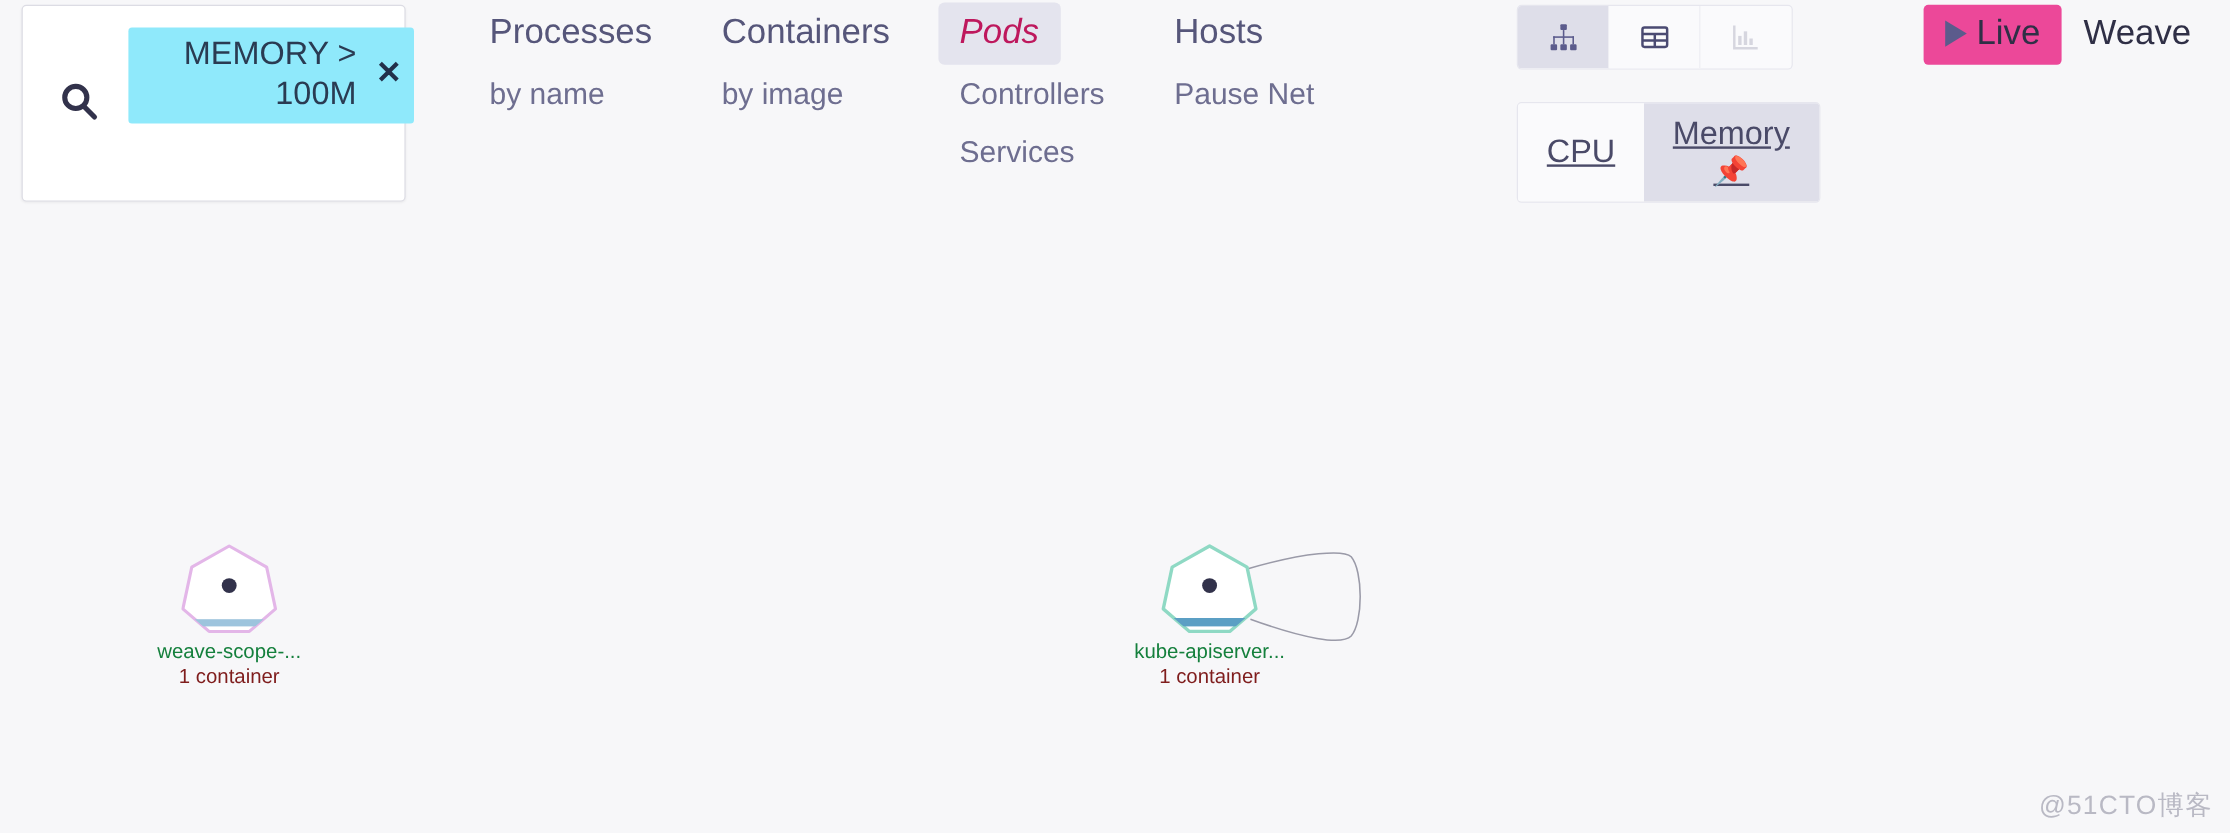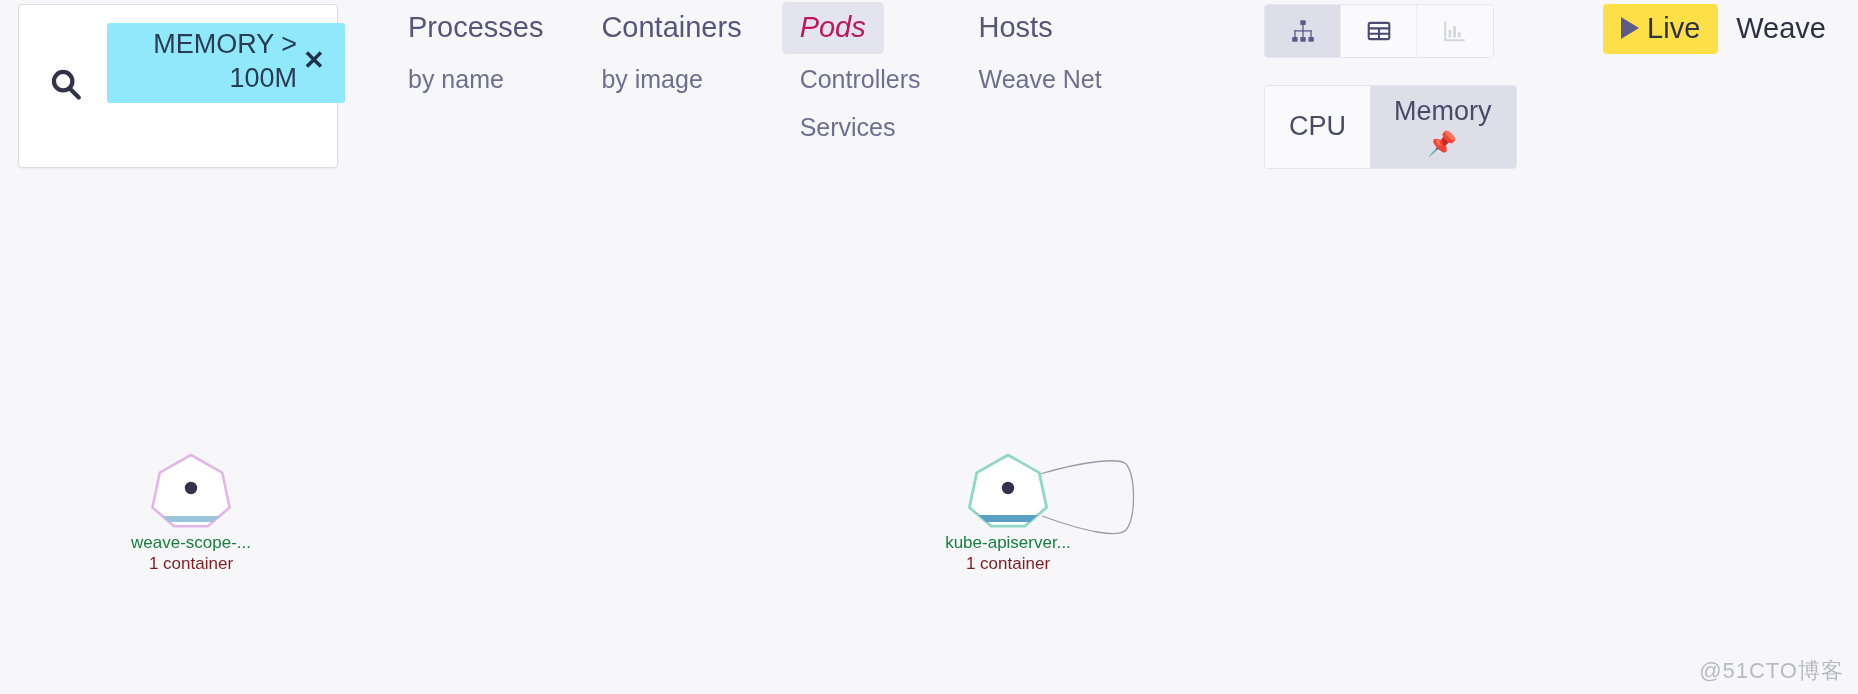--- a/index.html
+++ b/index.html
@@ -43,21 +43,21 @@
     position: absolute;
     left: 88px;
     top: 18px;
     min-width: 238px;
     background: #8fe9fb;
     border-radius: 3px;
     padding: 4px 10px 8px 10px;
     box-sizing: border-box;
     display: flex;
     align-items: center;
-    justify-content: flex-start;
+    justify-content: space-between;
     gap: 6px;
   }
   #search-chip .chip-text {
     font-size: 27px;
     line-height: 34px;
     color: #2a3b52;
     text-align: right;
     letter-spacing: 0px;
     max-width: 180px;
   }
@@ -163,20 +163,21 @@
     font-size: 27px;
     line-height: 30px;
     padding: 10px 24px 12px 24px;
     cursor: pointer;
     color: #4a4a68;
     background: #fafafc;
     display: flex;
     align-items: center;
     gap: 6px;
     white-space: nowrap;
+    text-decoration: underline;
   }
   .metric-btn.active { background: #dedee9; flex-direction: column; }
   .pin-icon { font-size: 24px; line-height: 24px; }
 
   
   #time-controls {
     position: absolute;
     right: 14px;
     top: 4px;
     display: flex;
@@ -187,21 +188,21 @@
     line-height: 34px;
     padding: 7px 18px 9px 18px;
     border-radius: 4px;
     color: #2f2f46;
     cursor: pointer;
     display: flex;
     align-items: center;
     gap: 8px;
     white-space: nowrap;
   }
-  .time-btn.active { background: #fde047; }
+  .time-btn.active { background: #ec4899; }
   .play-triangle {
     width: 0; height: 0;
     border-left: 18px solid #5b5b8c;
     border-top: 11px solid transparent;
     border-bottom: 11px solid transparent;
     display: inline-block;
   }
 
   
   #graph-canvas {
@@ -273,21 +274,21 @@
     <div class="topo-main">Containers</div>
     <div class="topo-sub">by image</div>
   </div>
   <div class="topo-col">
     <div class="topo-main active">Pods</div>
     <div class="topo-sub">Controllers</div>
     <div class="topo-sub">Services</div>
   </div>
   <div class="topo-col">
     <div class="topo-main">Hosts</div>
-    <div class="topo-sub">Weave Net</div>
+    <div class="topo-sub">Pause Net</div>
   </div>
 </nav>
 
 <div id="view-controls">
   <div id="view-mode-group">
     <div class="view-btn active">
       <svg viewBox="0 0 24 24" width="26" height="26" fill="#5b5b8c">
         <rect x="9.5" y="2" width="5" height="4.5" rx="0.8"></rect>
         <rect x="2" y="17.5" width="5" height="4.5" rx="0.8"></rect>
         <rect x="9.5" y="17.5" width="5" height="4.5" rx="0.8"></rect>

